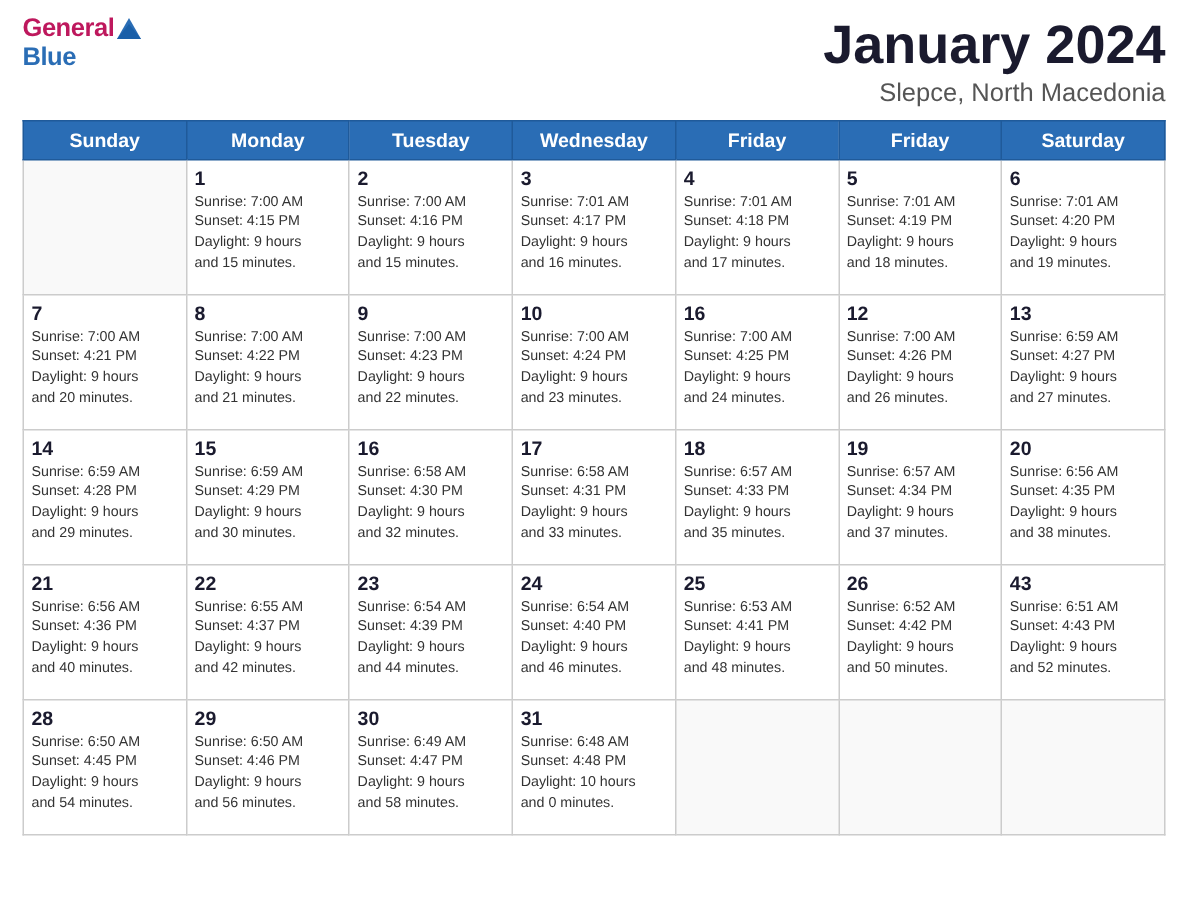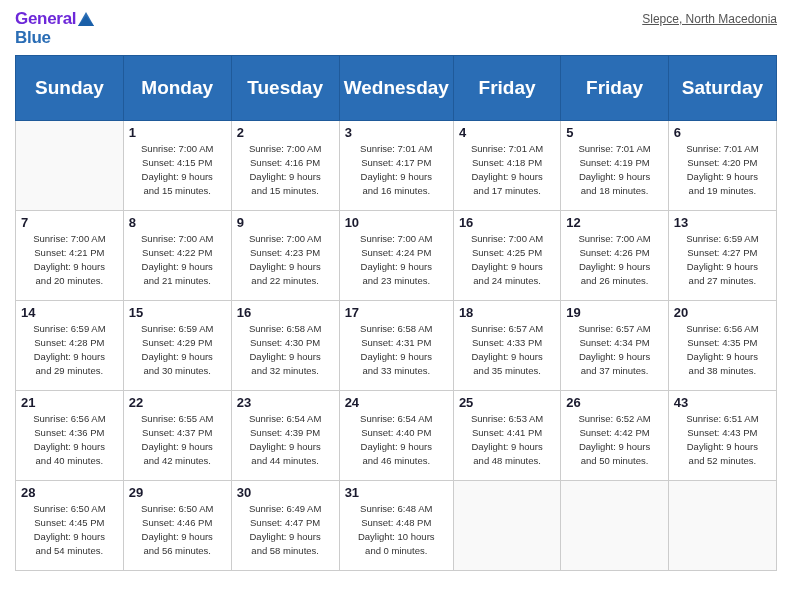--- a/index.html
+++ b/index.html
@@ -30,36 +30,35 @@
     .title-block {
       text-align: right;
     }
     .month-title {
       font-size: 36px;
       font-weight: bold;
       color: #1a1a2e;
       line-height: 1.1;
     }
     .location-title {
-      font-size: 12px;
+      font-size: 17px;
       color: #555;
       margin-top: 2px;
-      text-decoration: underline;
     }
     .calendar {
       width: 100%;
       border-collapse: collapse;
       border: 1px solid #ccc;
     }
     .calendar th {
       background: #2a6db5;
       color: #fff;
       text-align: center;
-      font-size: 19px;
-      padding: 21px 4px;
+      font-size: 13px;
+      padding: 5px 4px;
       border: 1px solid #1f5a9a;
       font-weight: bold;
     }
     .calendar td {
       width: calc(100% / 7);
       vertical-align: top;
       border: 1px solid #ccc;
       padding: 4px 5px;
       font-size: 10px;
       color: #333;
@@ -72,40 +71,40 @@
     .day-number {
       font-size: 13px;
       font-weight: bold;
       color: #1a1a2e;
       margin-bottom: 2px;
     }
     .day-info {
       font-size: 9.5px;
       line-height: 1.45;
       color: #333;
-      text-align: center;
     }
   </style>
 </head>
 <body>
 
 <div class="page">
   <div class="header">
     <div class="logo">
   <div style="display:flex;flex-direction:column;line-height:1.1;">
-    <span style="font-size:17px;font-weight:bold;color:#6d28d9;letter-spacing:-0.3px;">General<span style="display:inline-block;margin-left:2px;">
+    <span style="font-size:17px;font-weight:bold;color:#be185d;letter-spacing:-0.3px;">General<span style="display:inline-block;margin-left:2px;">
       <svg width="16" height="14" viewBox="0 0 16 14" style="vertical-align:middle;margin-bottom:2px;">
         <polygon points="0,14 8,0 16,14" fill="#2a6db5"></polygon>
         <polygon points="0,14 8,4 16,14" fill="#1a5fa8"></polygon>
       </svg>
     </span></span>
     <span style="font-size:17px;font-weight:bold;color:#2a6db5;letter-spacing:-0.3px;">Blue</span>
   </div>
 </div>
     <div class="title-block">
+      <div class="month-title">January 2024</div>
       <div class="location-title">Slepce, North Macedonia</div>
     </div>
   </div>
 
   <table class="calendar">
     <thead>
       <tr>
       <th>Sunday</th>
           <th>Monday</th>
           <th>Tuesday</th>

